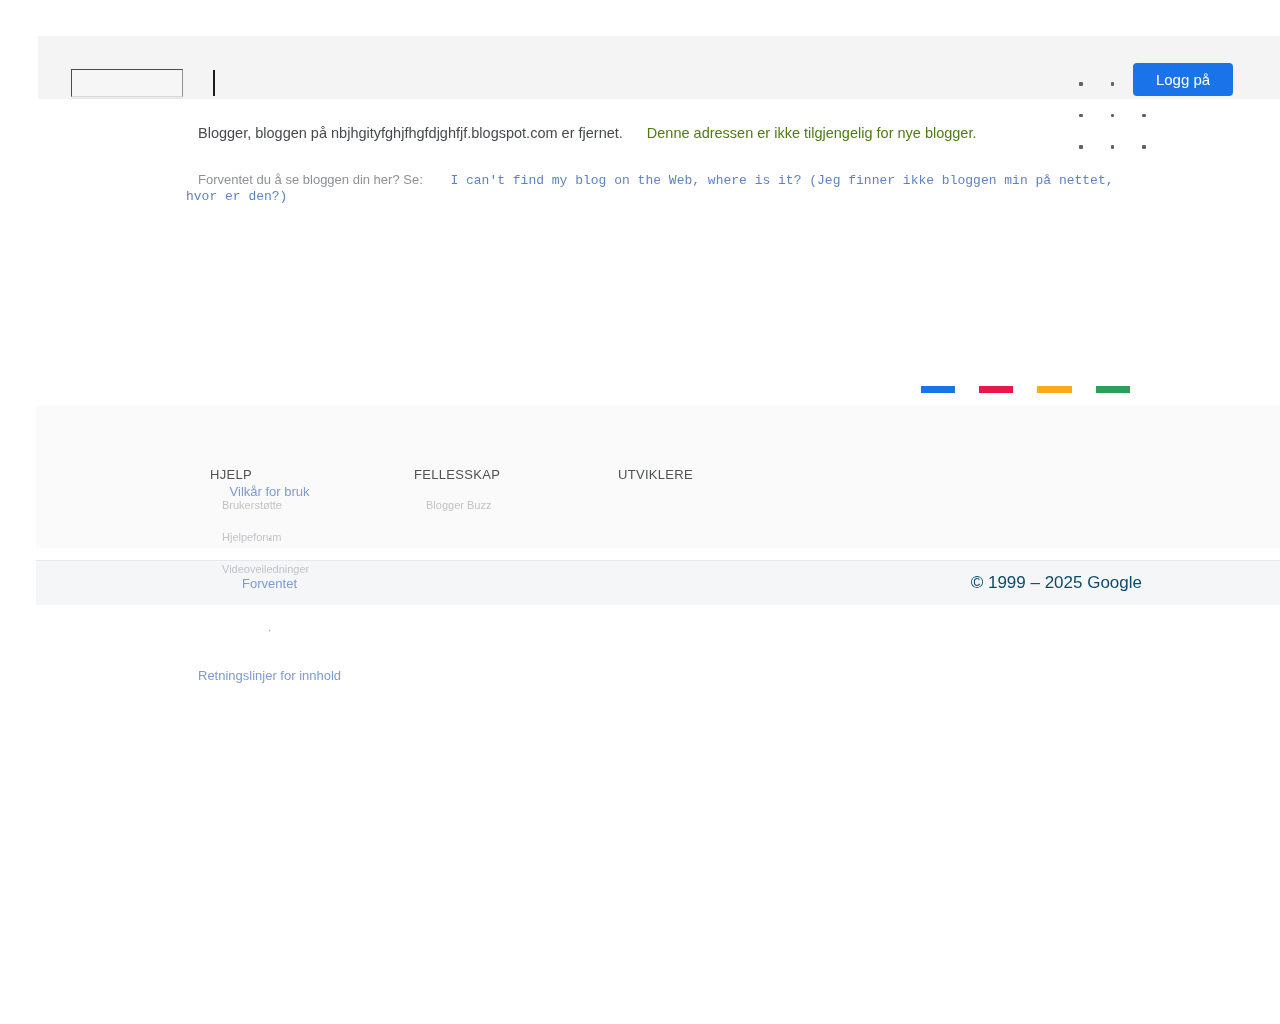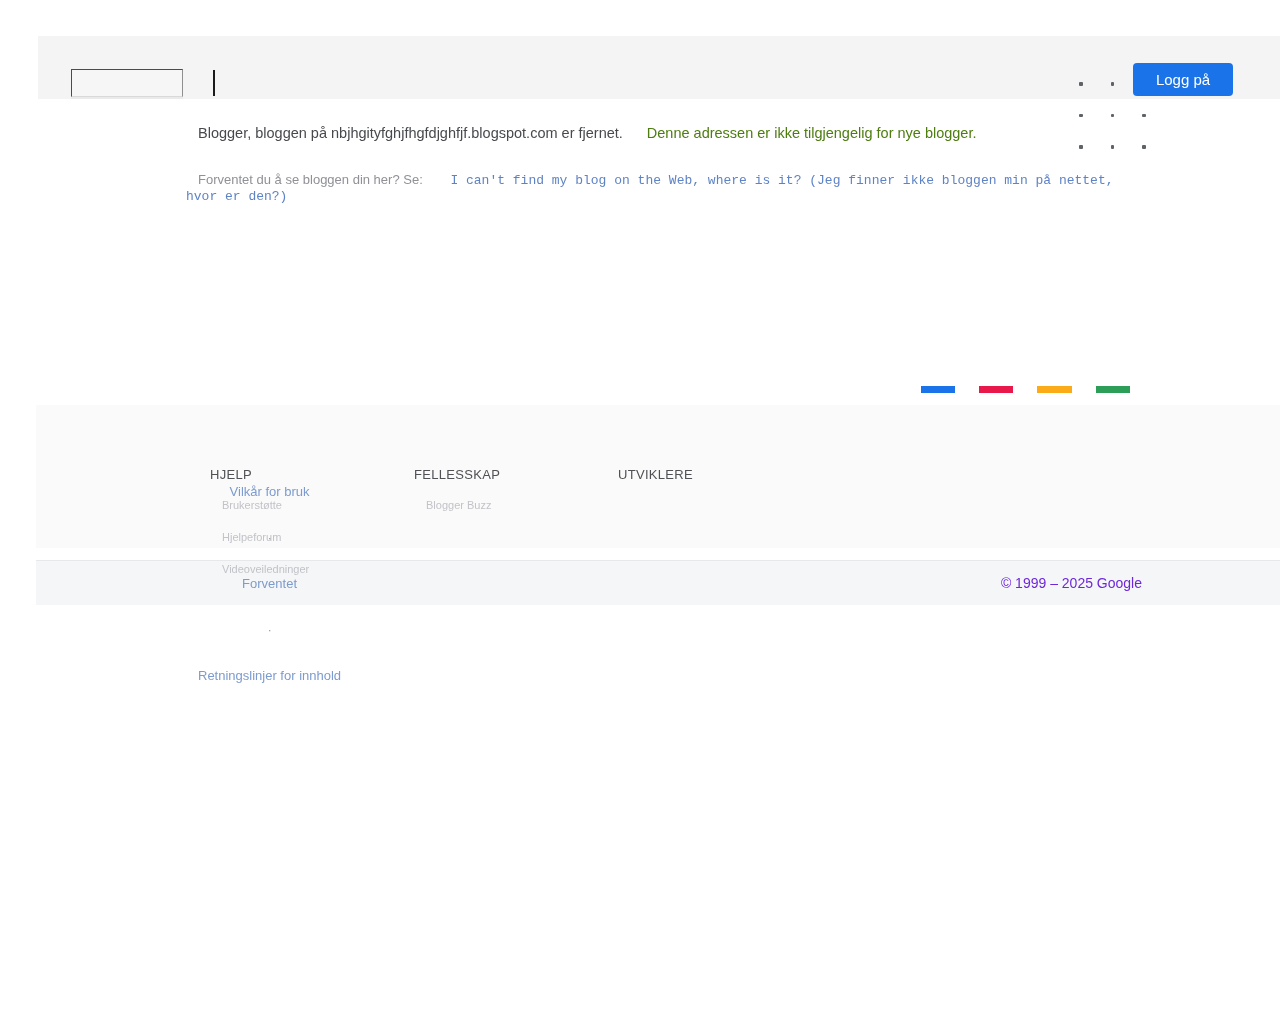--- a/index.html
+++ b/index.html
@@ -132,21 +132,21 @@
   }
   .footer-bottom .container {
     height: 100%;
     display: flex;
     align-items: center;
     justify-content: space-between;
   }
   .legal { font-size: 13px; color: #7d9bce; display: flex; align-items: center; gap: 7px; flex-direction: column; }
   .legal a { color: #7d9bce; text-decoration: none; cursor: pointer; }
   .legal .sep { color: #9aa0a6; }
-  .copyright { font-size: 14px; color: #6d28d9; }
+  .copyright { font-size: 17px; color: #0c4a6e; }
 </style>
 </head>
 <body>
 
 <div class="header">
   <div class="logo-box"></div>
   <div class="caret"></div>
   <div class="header-right">
     <div class="apps-icon">
       <span></span>

